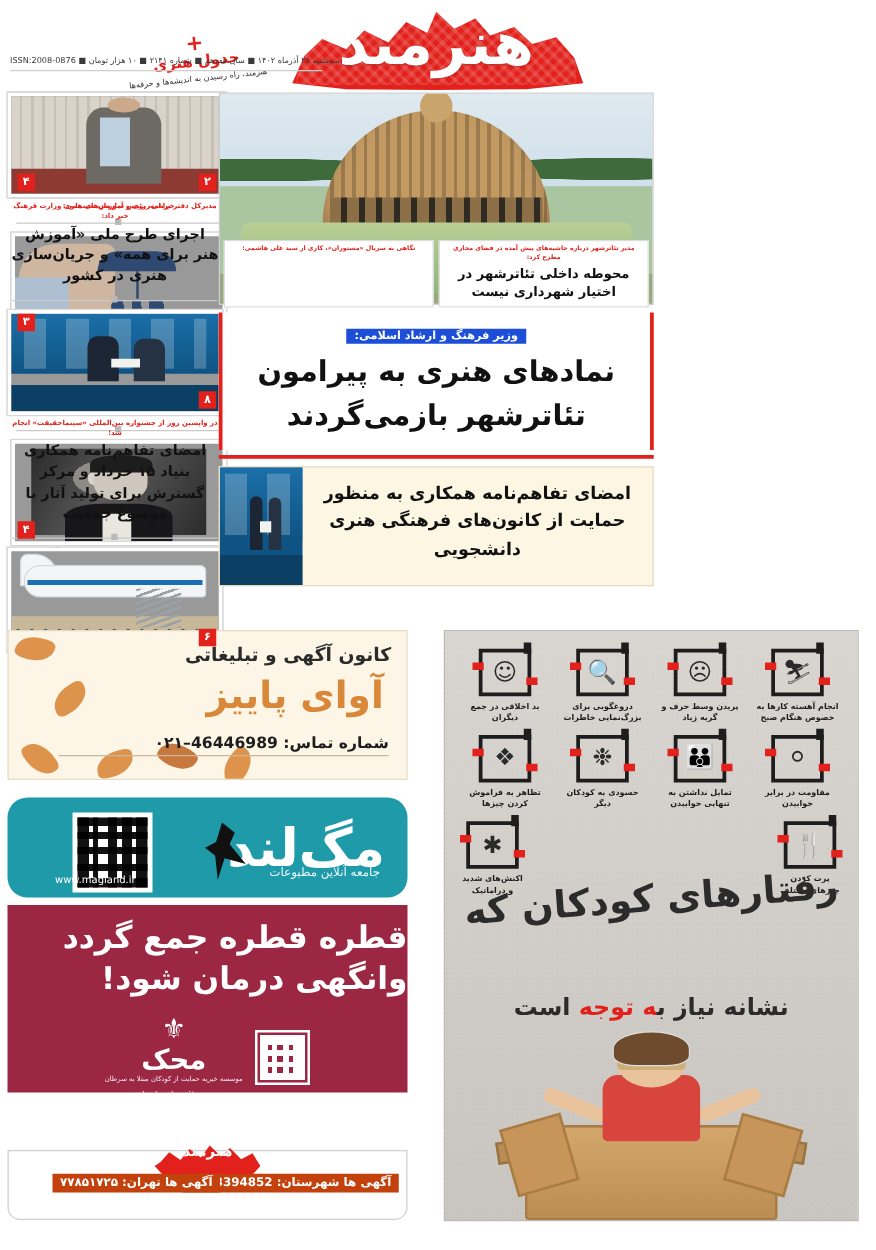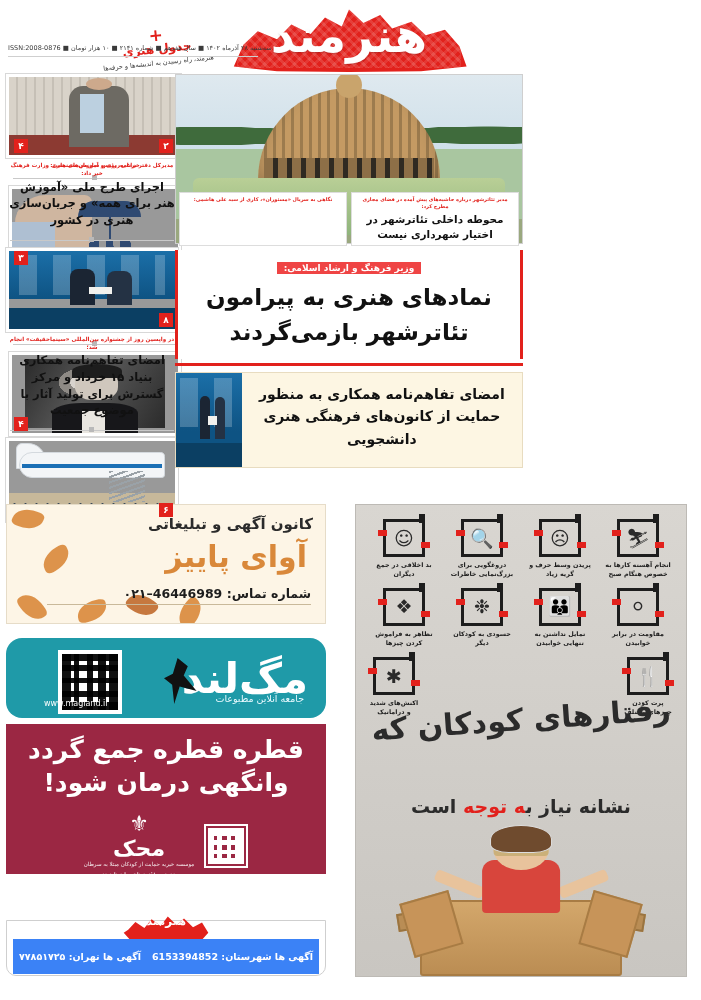--- a/index.html
+++ b/index.html
@@ -174,21 +174,21 @@
     flex:1 1 0; background:#fff; border:1px solid #ddd; padding:3px 4px 4px;
   }
   .cap .over{ font-size:5px; color:#e2211c; font-weight:bold; text-align:center; line-height:1.4; }
   .cap .hl{ font-size:10.5px; font-weight:bold; text-align:center; line-height:1.4; margin-top:2px; }
 
   .lead-block{
     border-right:3px solid #e2211c; border-left:3px solid #e2211c;
     margin-top:6px; padding:6px 8px 10px; text-align:center; background:#fff;
   }
   .lead-over{
-    display:inline-block; background:#ef4444; color:#fff; font-size:9px; font-weight:bold;
+    display:inline-block; background:#1d4ed8; color:#fff; font-size:9px; font-weight:bold;
     padding:1px 7px; margin-bottom:6px;text-align:right;
   }
   .lead-hl{ font-size:23px; font-weight:bold; line-height:1.5; color:#111; }
 
   .lead-rule{ height:3px; background:#e2211c; margin:4px 0 0; }
 
   .second-block{
     margin-top:6px; background:#fdf6e3; border:1px solid #e8dcc0; display:flex; height:96px;
   }
   .second-text{ flex:1 1 auto; padding:10px 8px; text-align:center;
@@ -264,21 +264,21 @@
   .ad-magland .qr i{ display:block; width:100%; height:100%;
       background-image:
         linear-gradient(90deg,#111 0 16%,transparent 16% 22%,#111 22% 30%,transparent 30% 44%,#111 44% 56%,transparent 56% 64%,#111 64% 78%,transparent 78% 84%,#111 84% 100%),
         linear-gradient(0deg,#111 0 14%,transparent 14% 24%,#111 24% 34%,transparent 34% 48%,#111 48% 58%,transparent 58% 70%,#111 70% 80%,transparent 80% 88%,#111 88% 100%);
       background-blend-mode:multiply; }
   .ad-magland .url{ position:absolute; left:38px; bottom:10px; font-size:8px; color:#fff; direction:ltr;}
 
   .ad-mahak{
     position:relative; height:150px; background:#9b2743; margin-top:6px; color:#fff; overflow:hidden;
   }
-  .ad-mahak .line1{ text-align:center; font-size:25px; font-weight:bold; margin-top:10px; line-height:1.3;}
+  .ad-mahak .line1{ font-size:25px; font-weight:bold; margin-top:10px; line-height:1.3;}
   .ad-mahak .row{ display:flex; align-items:center; justify-content:center; gap:10px; margin-top:12px; }
   .ad-mahak .qr{ width:44px; height:44px; background:#9b2743; border:2px solid #fff; padding:2px;}
   .ad-mahak .qr i{ display:block; width:100%; height:100%;
       background-image:
         linear-gradient(90deg,#fff 0 18%,transparent 18% 26%,#fff 26% 38%,transparent 38% 52%,#fff 52% 64%,transparent 64% 74%,#fff 74% 100%),
         linear-gradient(0deg,#fff 0 16%,transparent 16% 28%,#fff 28% 40%,transparent 40% 54%,#fff 54% 66%,transparent 66% 78%,#fff 78% 100%);
       background-blend-mode:multiply;}
   .ad-mahak .scan{ font-size:11px; font-weight:bold; line-height:1.5; text-align:center;}
   .ad-mahak .phone{ font-size:8.5px; border-top:1px solid #fff; margin-top:3px; padding-top:2px;}
   .ad-mahak .logo{ text-align:center;}
@@ -292,22 +292,22 @@
     background:#fff; border:1px solid #cfcfcf; border-radius:0 0 10px 10px;
   }
   .footer-bar .crest{
     position:absolute; right:50%; transform:translateX(50%); top:-10px; width:90px; height:34px;
     background:#e2211c;
     clip-path: polygon(8% 55%, 16% 32%, 26% 50%, 34% 24%, 44% 44%, 52% 16%,
                        62% 42%, 70% 22%, 80% 48%, 90% 34%, 97% 64%, 86% 96%, 50% 100%, 14% 96%, 3% 64%);
   }
   .footer-bar .crest span{ display:block; text-align:center; color:#fff; font-size:12px; font-weight:bold; margin-top:3px;}
   .footer-bar .tag{
-    position:absolute; top:18px; background:#3b82f6; color:#fff; font-size:9.5px; font-weight:bold;
-    padding:12px 6px; white-space:nowrap;
+    position:absolute; top:18px; background:#c2410c; color:#fff; font-size:9.5px; font-weight:bold;
+    padding:2px 6px; white-space:nowrap;margin-left:29px;
   }
   .footer-bar .tag.r{ right:6px; }
   .footer-bar .tag.l{ left:6px; }
 </style>
 </head>
 <body>
 
 <div class="page">
 
   <div class="masthead">

